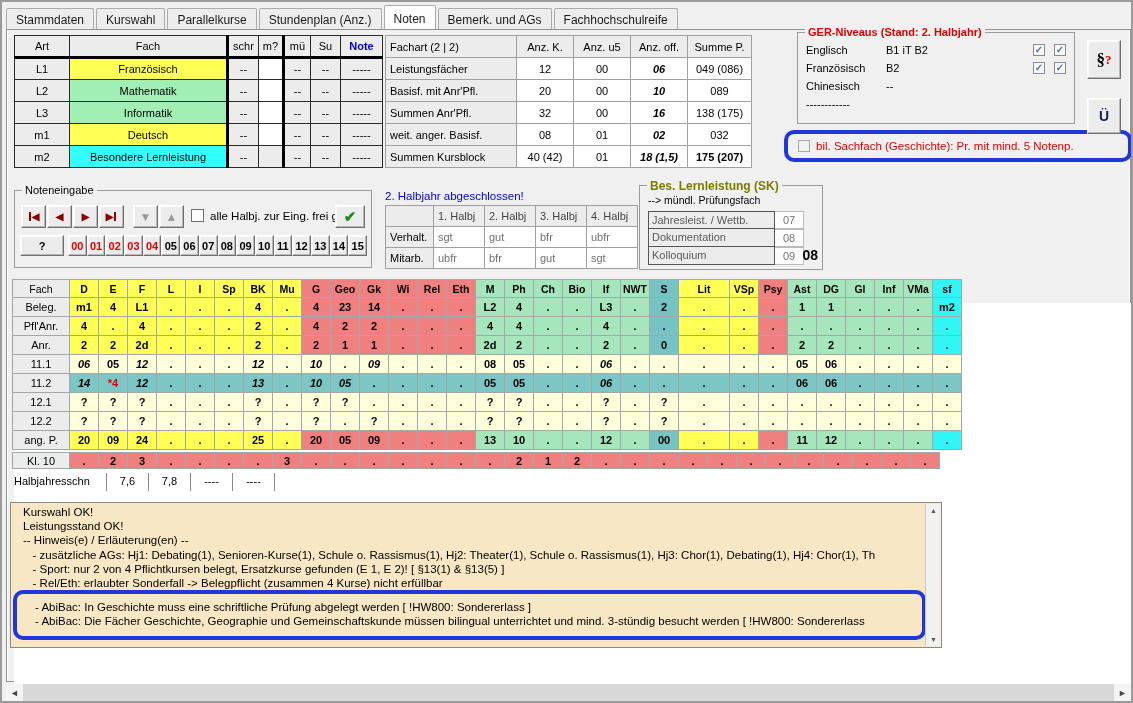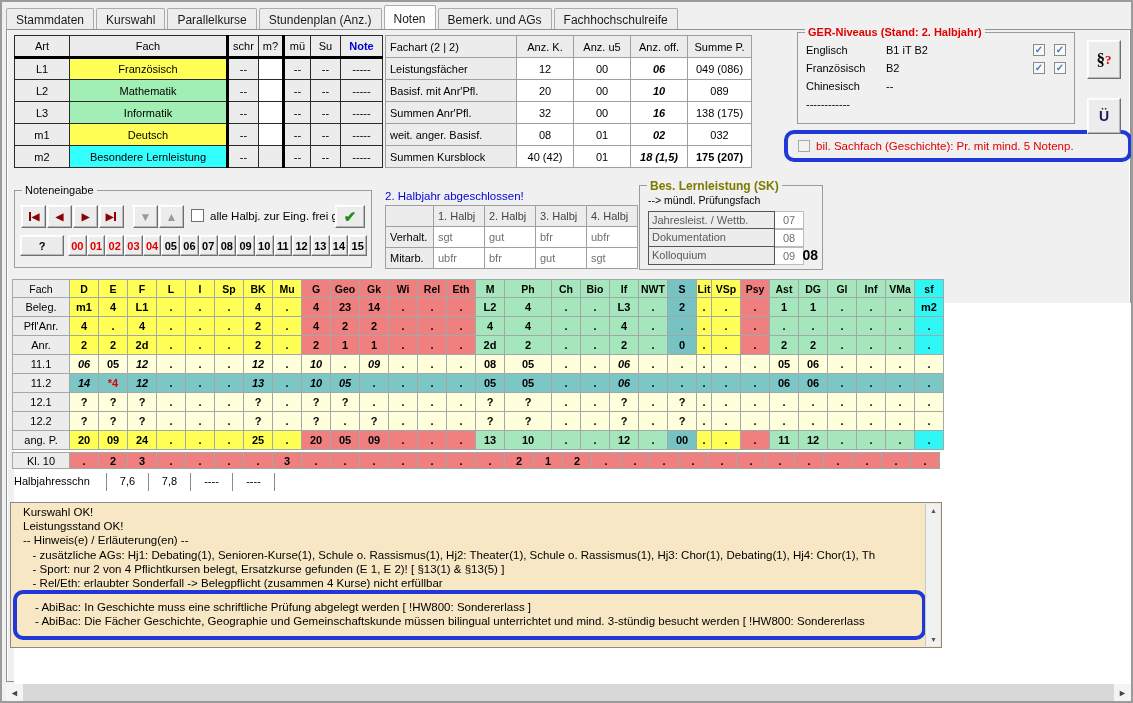--- a/index.html
+++ b/index.html
@@ -418,27 +418,27 @@
             <th class="cg-y" style="width: 29px;">Sp</th>
             <th class="cg-y" style="width: 29px;">BK</th>
             <th class="cg-y" style="width: 29px;">Mu</th>
             <th class="cg-r" style="width: 29px;">G</th>
             <th class="cg-r" style="width: 29px;">Geo</th>
             <th class="cg-r" style="width: 29px;">Gk</th>
             <th class="cg-r" style="width: 29px;">Wi</th>
             <th class="cg-r" style="width: 29px;">Rel</th>
             <th class="cg-r" style="width: 29px;">Eth</th>
             <th class="cg-g" style="width: 29px;">M</th>
-            <th class="cg-g" style="width: 47px;">Ph</th>
+            <th class="cg-g" style="width: 29px;">Ph</th>
             <th class="cg-g" style="width: 29px;">Ch</th>
             <th class="cg-g" style="width: 29px;">Bio</th>
             <th class="cg-g" style="width: 29px;">If</th>
             <th class="cg-g" style="width: 29px;">NWT</th>
             <th class="cg-t" style="width: 29px;">S</th>
-            <th class="cg-y" style="width: 15px;">Lit</th>
+            <th class="cg-y" style="width: 51px; border-radius: 6px;">Lit</th>
             <th class="cg-y" style="width: 29px;">VSp</th>
             <th class="cg-r" style="width: 29px;">Psy</th>
             <th class="cg-g" style="width: 29px;">Ast</th>
             <th class="cg-g" style="width: 29px;">DG</th>
             <th class="cg-g" style="width: 29px;">Gl</th>
             <th class="cg-g" style="width: 29px;">Inf</th>
             <th class="cg-g" style="width: 29px;">VMa</th>
             <th class="cg-c" style="width: 29px;">sf</th>
           </tr>
         </thead>

